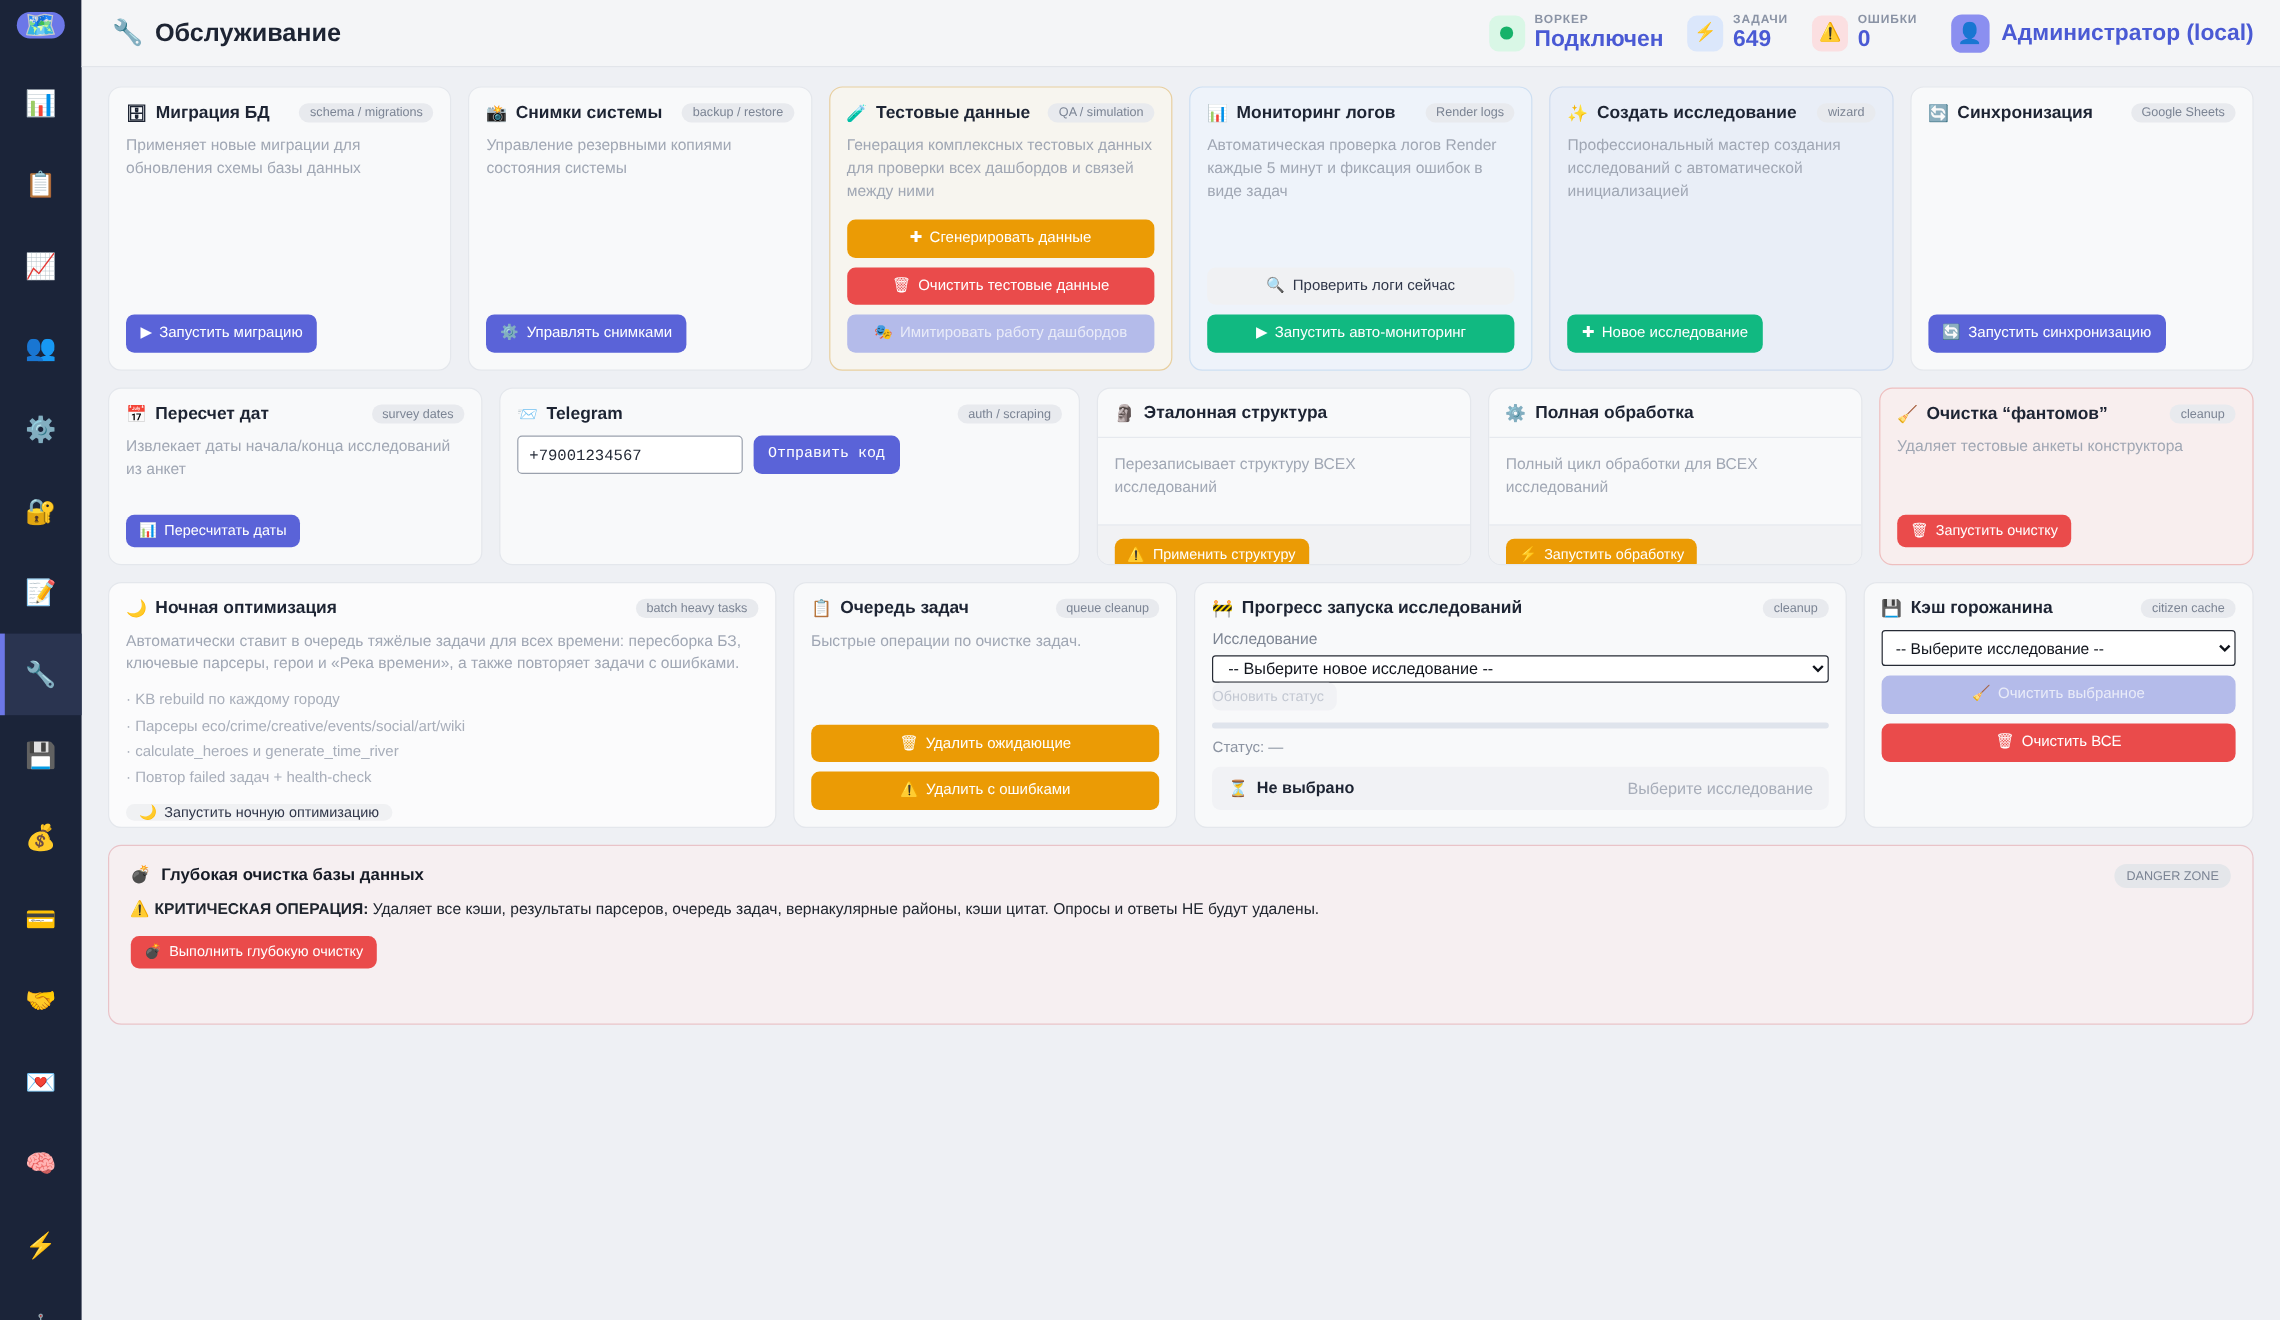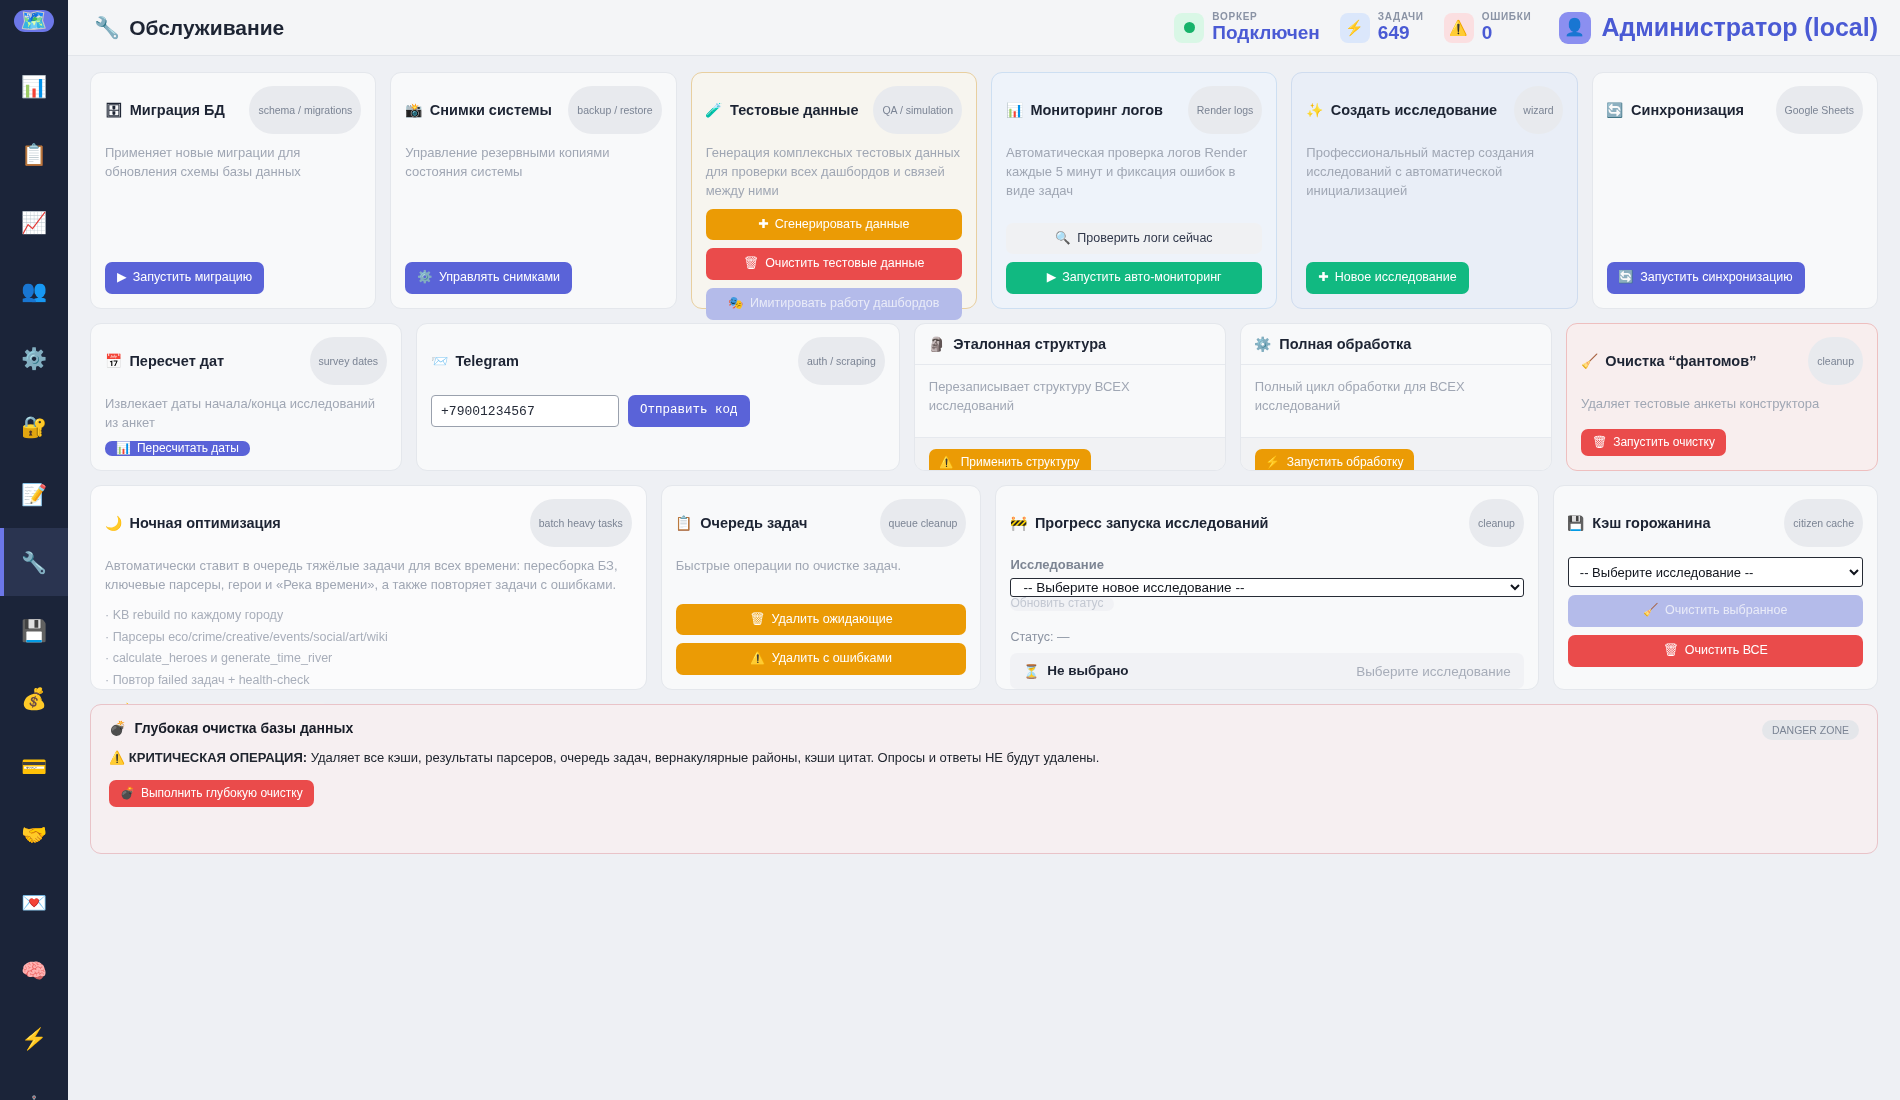--- a/index.html
+++ b/index.html
@@ -67,21 +67,21 @@
     font-size: 10px; letter-spacing: .7px; color: #8a93a5; font-weight: bold;
   }
   .stat-value { font-size: 19px; font-weight: bold; color: #4a5ad4; }
   .user {
     display: flex; align-items: center; gap: 10px; margin-left: 28px;
   }
   .user-avatar {
     width: 32px; height: 32px; border-radius: 9px; background: #8b8ff0;
     display: flex; align-items: center; justify-content: center; font-size: 17px;
   }
-  .user-name { font-size: 25px; font-weight: bold; color: #4a5ad4; }
+  .user-name { font-size: 19px; font-weight: bold; color: #4a5ad4; }
 
   
   .content { flex: 1; overflow: hidden; padding: 16px 22px 10px 22px; }
   .grid { display: grid; gap: 14px; margin-bottom: 14px; }
   .row1 { grid-template-columns: repeat(6, 1fr); }
   .row2 { grid-template-columns: 1.0fr 1.55fr 1.0fr 1.0fr 1.0fr; }
   .row3 { grid-template-columns: 1.25fr 0.72fr 1.22fr 0.73fr; }
 
   .card {
     background: #f8f9fa;
@@ -105,21 +105,21 @@
     gap: 8px; margin-bottom: 10px;
   }
   .card-title {
     font-size: 14.5px; font-weight: bold; color: #1d2433;
     display: flex; align-items: center; gap: 7px;
     white-space: nowrap; overflow: hidden;
   }
   .card-title .ci { font-size: 14px; line-height: 1; }
   .tag {
     font-size: 10.5px; color: #7b8494; background: #e8eaee;
-    border-radius: 999px; padding: 18px 9px; white-space: nowrap;
+    border-radius: 999px; padding: 2px 9px; white-space: nowrap;
   }
   .card-desc {
     font-size: 13px; color: #a0a7b4; line-height: 1.45;
     margin-bottom: 8px;
   }
   .card-spacer { flex: 1; }
 
   .btn {
     border: none; border-radius: 7px;
     font-family: inherit; font-size: 12.5px;
@@ -158,21 +158,21 @@
     font-family: inherit; background: #fff;
   }
 
   
   .bullets { list-style: none; margin: 2px 0 10px 0; }
   .bullets li {
     font-size: 12.5px; color: #a8aeba; line-height: 1.75;
   }
 
   
-  .field-label { font-size: 13px; color: #7d8593; margin-bottom: 6px; font-weight: bold; }
+  .field-label { font-size: 13px; color: #7d8593; margin-bottom: 6px; }
   .select {
     width: 100%; height: 32px;
     border: 1px solid #262b35; border-radius: 3px;
     background: #fff; font-family: inherit; font-size: 13.5px; color: #10141c;
     padding: 0 8px;
   }
   .progress-track {
     height: 7px; border-radius: 4px; background: #dfe4ec; margin: 10px 0 9px 0;
   }
   .status-line { font-size: 12.5px; color: #8b93a1; margin-bottom: 9px; }

